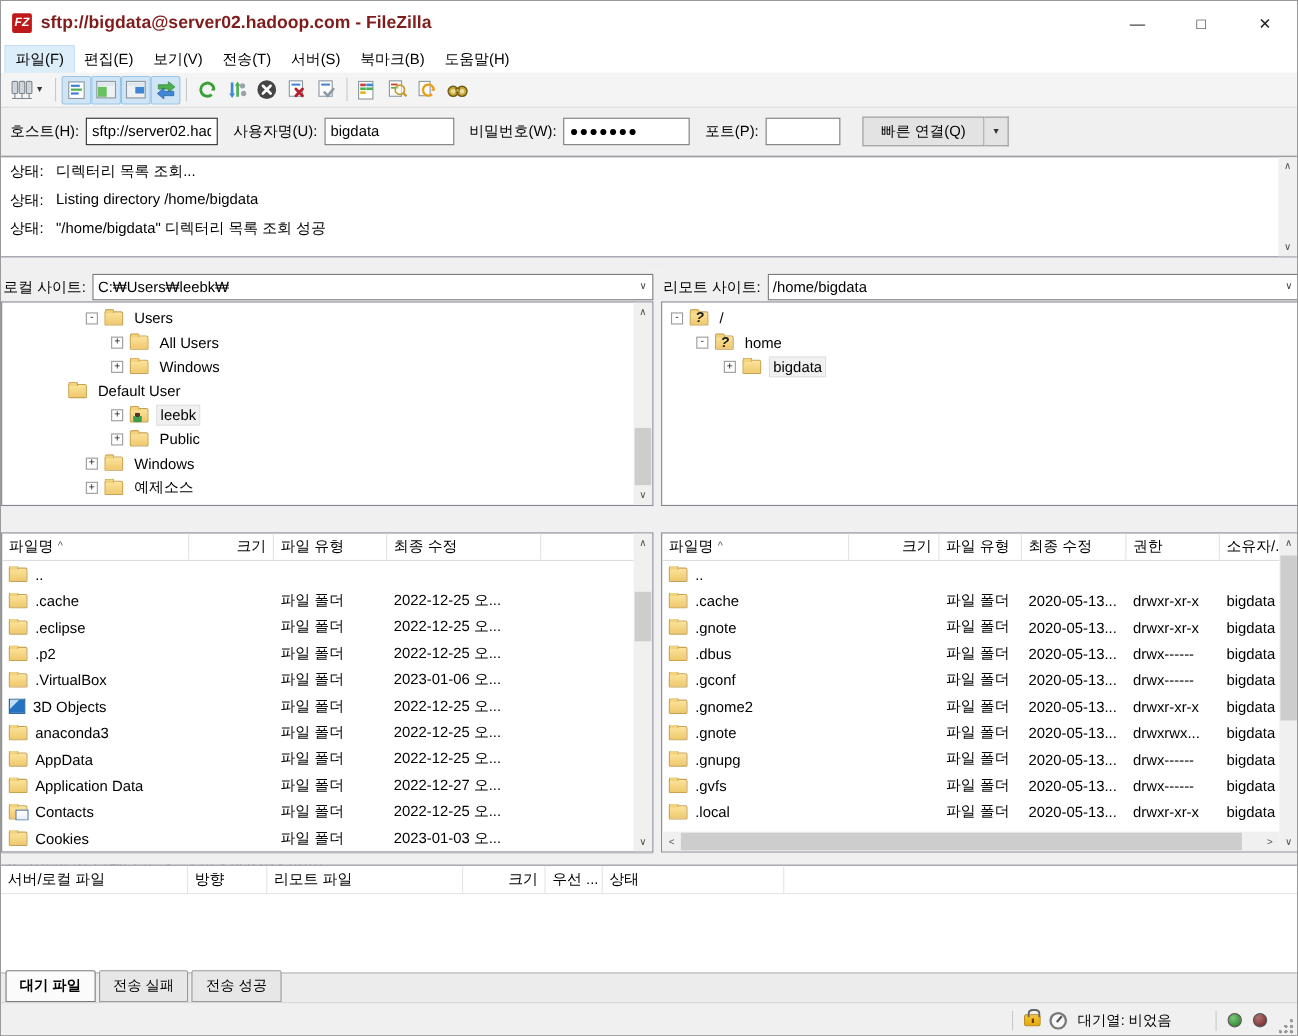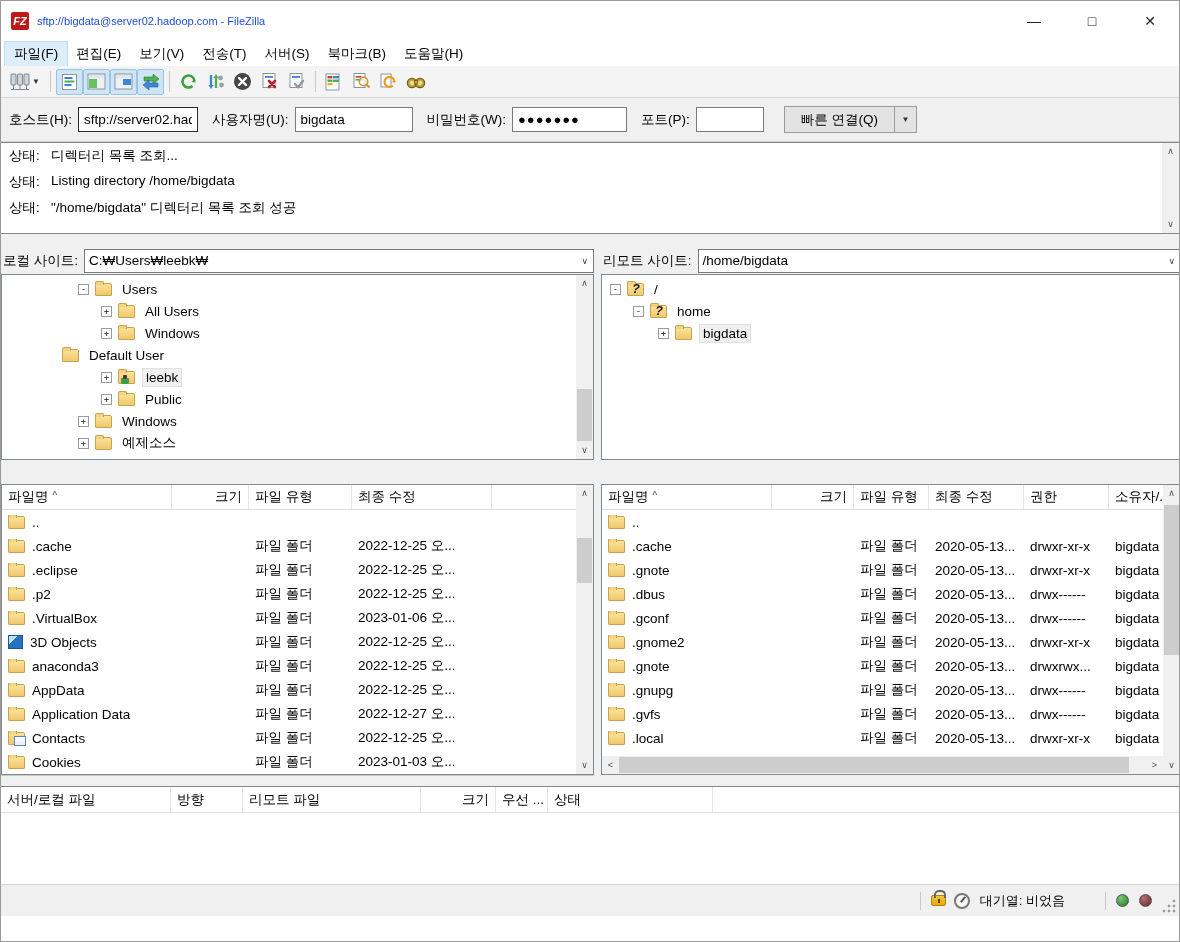--- a/index.html
+++ b/index.html
@@ -1,21 +1,21 @@
 <!DOCTYPE html>
 <html><head>
 <meta charset="utf-8">
 <style>
   html,body{margin:0;padding:0;background:#d9d9d9;font-family:"Liberation Sans","DejaVu Sans",sans-serif;}
   .window{width:1180px;height:942px;background:#fff;border:1px solid #9a9a9a;box-sizing:border-box;display:flex;flex-direction:column;overflow:hidden;}
   *{box-sizing:border-box;}
   
   .titlebar{height:40px;background:#fff;display:flex;align-items:center;flex:none;}
   .fzlogo{width:18px;height:18px;background:#bf1818;color:#fff;font-weight:bold;font-style:italic;font-size:11px;display:flex;align-items:center;justify-content:center;margin:0 8px 0 10px;border-radius:2px;flex:none;}
-  .title-text{font-size:11px;color:#1d4ed8;flex:1;white-space:nowrap;overflow:hidden;}
+  .title-text{font-size:16px;color:#7f1d1d;flex:1;white-space:nowrap;overflow:hidden;font-weight:bold;}
   .winbtns{display:flex;height:100%;flex:none;}
   .winbtn{width:58px;display:flex;align-items:center;justify-content:center;font-size:14px;color:#222;}
   
   .menubar{height:25px;background:#fff;display:flex;align-items:center;padding-left:4px;flex:none;font-size:13.5px;text-align:right;}
   .menu-item{padding:3px 9px;color:#000;white-space:nowrap;}
   .menu-item.active{background:#dceef9;outline:1px solid #bcdcf4;}
   
   .toolbar{height:32px;background:#f4f4f4;border-bottom:1px solid #d8d8d8;display:flex;align-items:center;padding-left:4px;flex:none;}
   .tbtn{width:27px;height:26px;display:flex;align-items:center;justify-content:center;border-radius:2px;flex:none;}
   .tbtn.on{background:#cfe4f5;border:1px solid #98c5e8;}
@@ -642,20 +642,25 @@
     <span class="hcell" style="width:170px">서버/로컬 파일</span>
     <span class="hcell" style="width:72px">방향</span>
     <span class="hcell" style="width:178px">리모트 파일</span>
     <span class="hcell r" style="width:75px">크기</span>
     <span class="hcell" style="width:52px">우선 ...</span>
     <span class="hcell" style="width:165px">상태</span>
     <span class="hcell" style="flex:1;border-right:none"></span>
   </div>
   <div class="queuebody"></div>
 
+  <div class="tabsbar">
+    <span class="tab active">대기 파일</span>
+    <span class="tab">전송 실패</span>
+    <span class="tab">전송 성공</span>
+  </div>
 
   <div class="statusbar">
     <div class="sb-right">
       <div class="sb-sep"></div>
       <span class="lock"></span>
       <span class="gauge"></span>
       <span>대기열: 비었음</span>
       <div class="sb-sep" style="margin-left:40px"></div>
       <span class="dot green"></span>
       <span class="dot red"></span>

